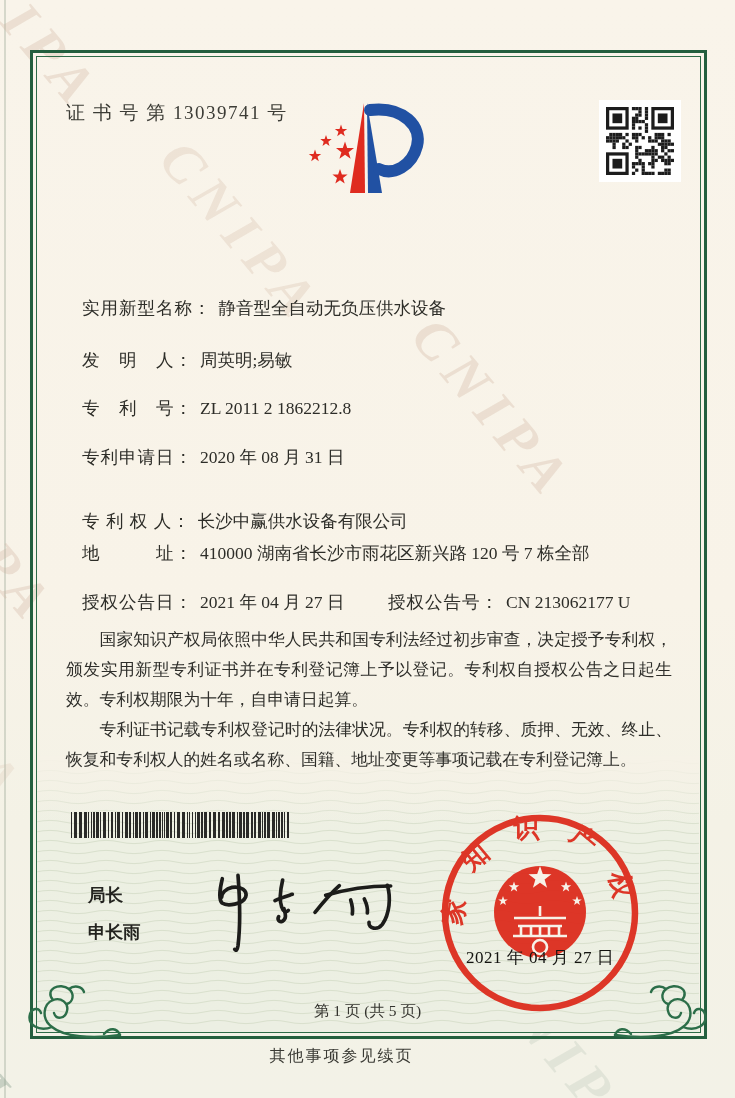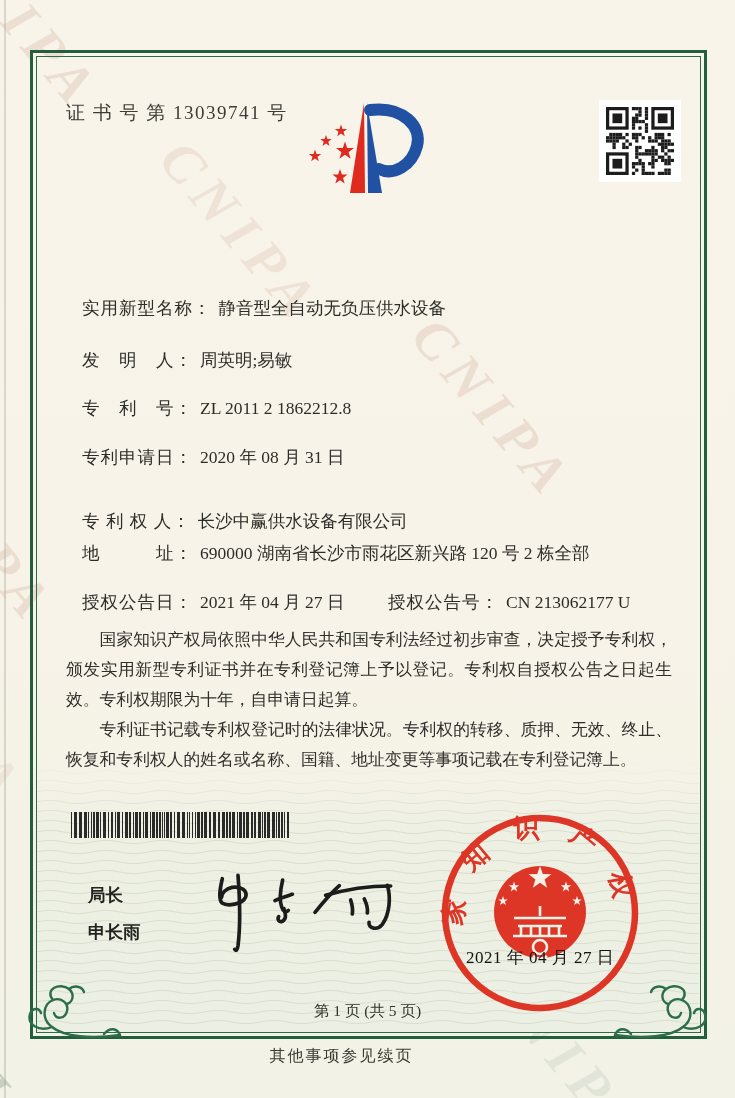--- a/index.html
+++ b/index.html
@@ -279,21 +279,21 @@
   <div class="row" style="top:396px;">
     <span class="lbl">专　利　号：</span><span class="val">ZL 2011 2 1862212.8</span>
   </div>
   <div class="row" style="top:445px;">
     <span class="lbl">专利申请日：</span><span class="val">2020 年 08 月 31 日</span>
   </div>
   <div class="row" style="top:509px;">
     <span class="lbl">专 利 权 人：</span><span class="val">长沙中赢供水设备有限公司</span>
   </div>
   <div class="row" style="top:541px;">
-    <span class="lbl">地　　　址：</span><span class="val">690000 湖南省长沙市雨花区新兴路 120 号 2 栋全部</span>
+    <span class="lbl">地　　　址：</span><span class="val">410000 湖南省长沙市雨花区新兴路 120 号 7 栋全部</span>
   </div>
   <div class="row" style="top:590px;">
     <span class="lbl">授权公告日：</span><span class="val">2021 年 04 月 27 日</span>
     <span class="pair2">
       <span class="lbl">授权公告号：</span><span class="val">CN 213062177 U</span>
     </span>
   </div>
 
   <div class="paras">
     <p>国家知识产权局依照中华人民共和国专利法经过初步审查，决定授予专利权，颁发实用新型专利证书并在专利登记簿上予以登记。专利权自授权公告之日起生效。专利权期限为十年，自申请日起算。</p>

